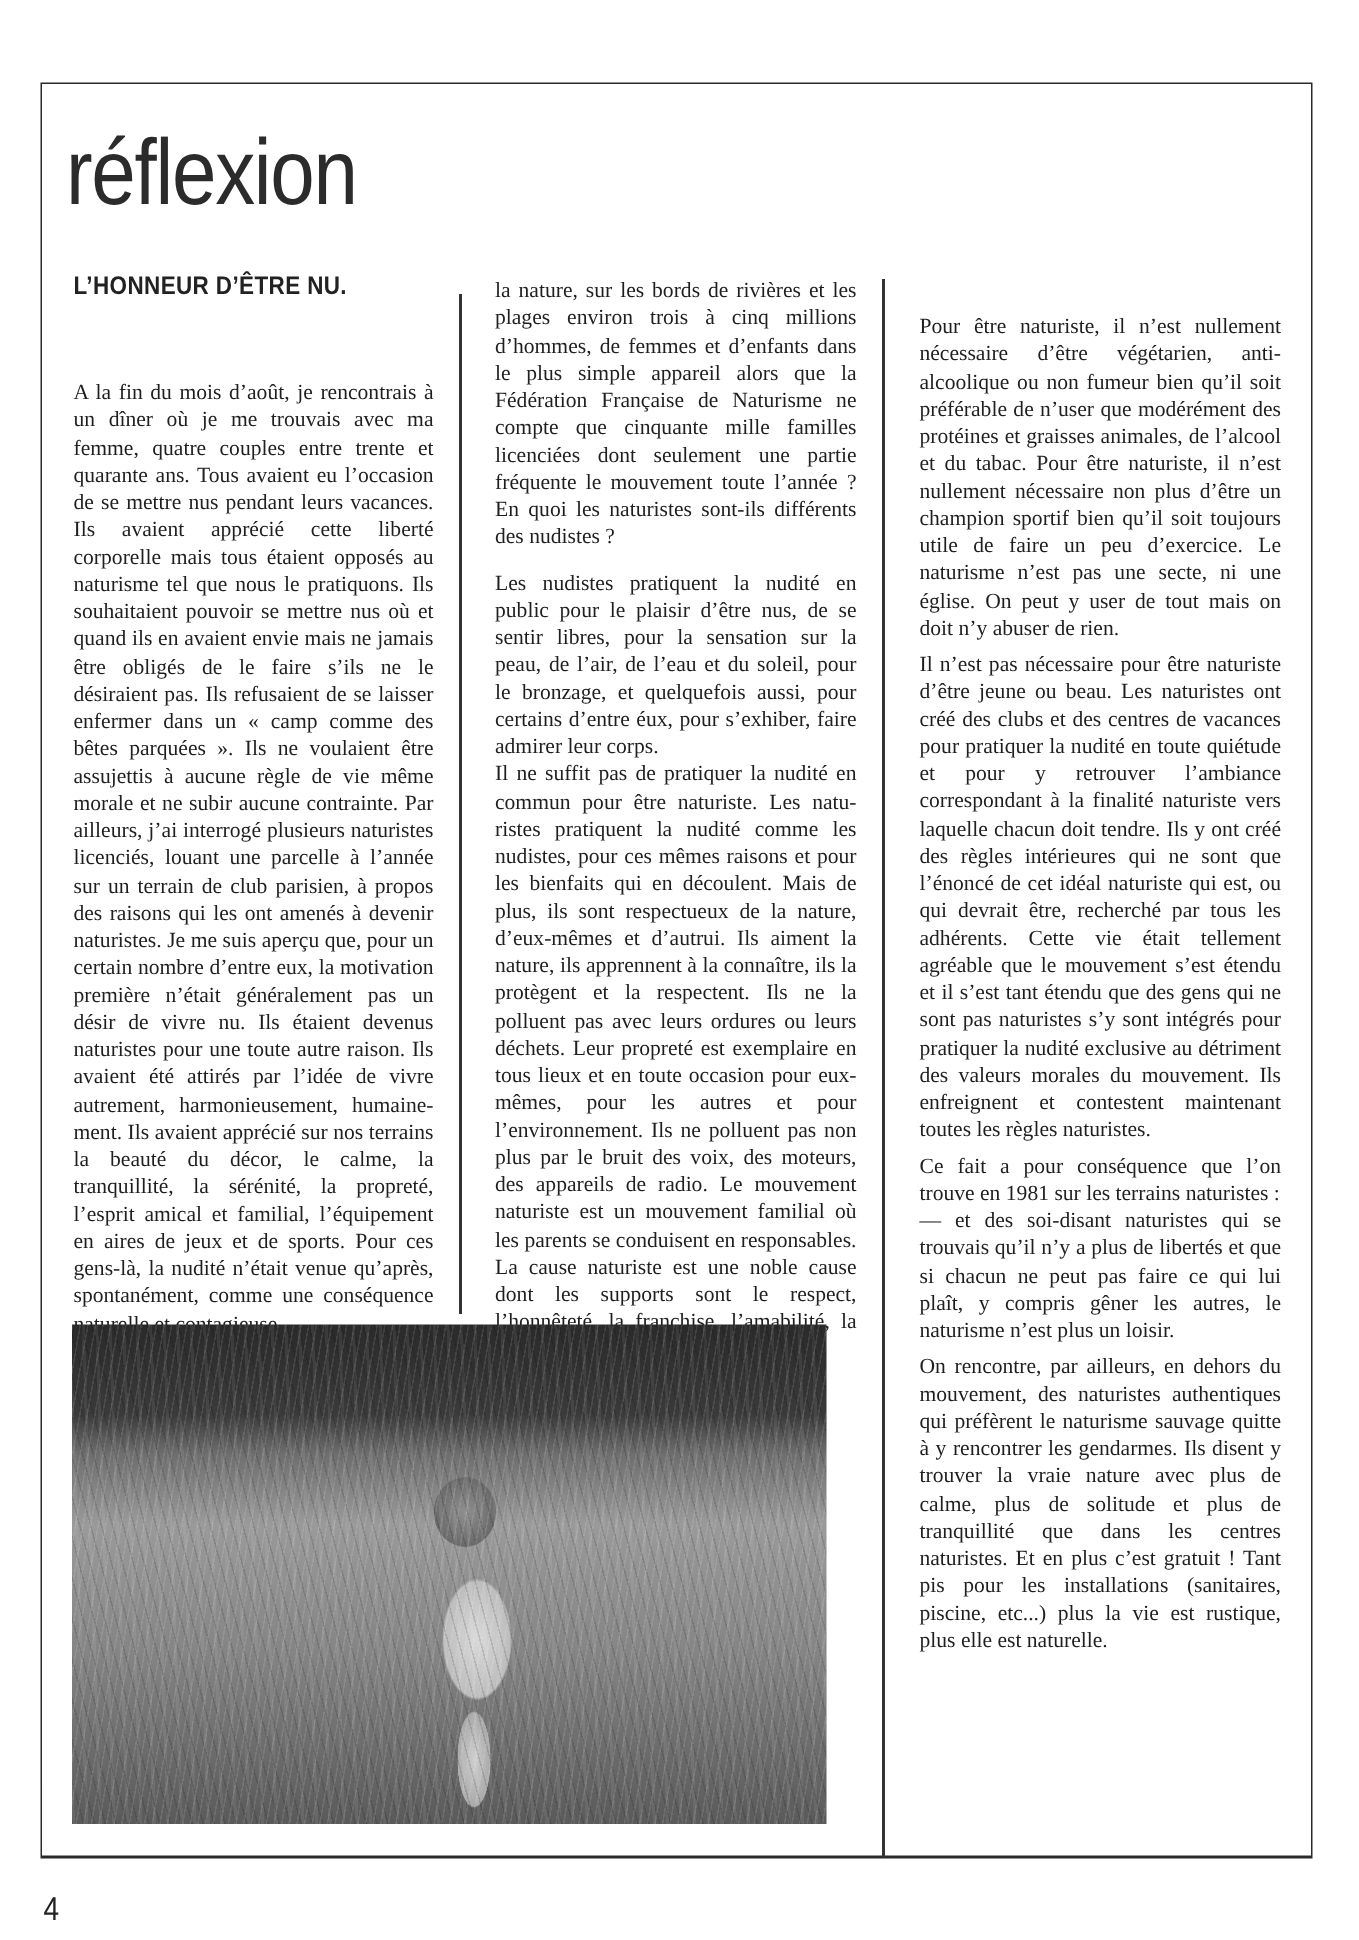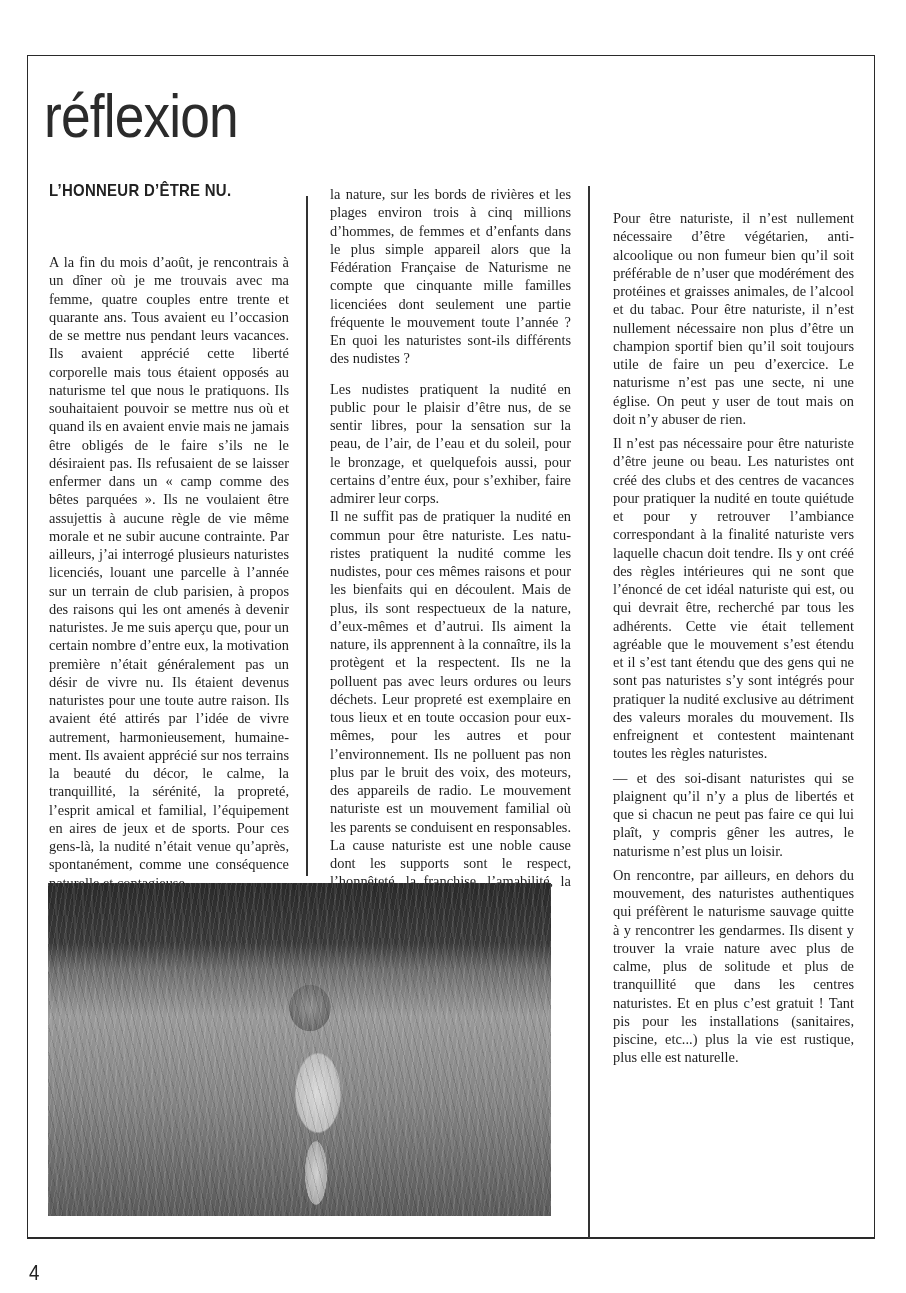--- a/index.html
+++ b/index.html
@@ -75,19 +75,20 @@
 
 <div class="col c2">
   <p style="margin-bottom:12px">la nature, sur les bords de rivières et les plages environ trois à cinq millions d’hommes, de femmes et d’enfants dans le plus simple appareil alors que la Fédération Française de Naturisme ne compte que cinquante mille familles licenciées dont seulement une partie fréquente le mouvement toute l’année ? En quoi les naturistes sont-ils différents des nudistes ?</p>
   <p style="margin-bottom:0">Les nudistes pratiquent la nudité en public pour le plaisir d’être nus, de se sentir libres, pour la sensation sur la peau, de l’air, de l’eau et du soleil, pour le bronzage, et quelquefois aussi, pour certains d’entre éux, pour s’exhiber, faire admirer leur corps.</p>
   <p class="tight">Il ne suffit pas de pratiquer la nudité en commun pour être naturiste. Les natu­ristes pratiquent la nudité comme les nudistes, pour ces mêmes raisons et pour les bienfaits qui en découlent. Mais de plus, ils sont respectueux de la nature, d’eux-mêmes et d’autrui. Ils aiment la nature, ils apprennent à la connaître, ils la protègent et la respec­tent. Ils ne la polluent pas avec leurs ordures ou leurs déchets. Leur propre­té est exemplaire en tous lieux et en toute occasion pour eux-mêmes, pour les autres et pour l’environnement. Ils ne polluent pas non plus par le bruit des voix, des moteurs, des appareils de radio. Le mouvement naturiste est un mouvement familial où les parents se conduisent en responsables. La cause naturiste est une noble cause dont les supports sont le respect, l’honnêteté, la franchise, l’amabilité, la tolérance, la serviabilité.</p>
 </div>
 
 <div class="col c3">
   <p>Pour être naturiste, il n’est nullement nécessaire d’être végétarien, anti­alcoolique ou non fumeur bien qu’il soit préférable de n’user que modéré­ment des protéines et graisses ani­males, de l’alcool et du tabac. Pour être naturiste, il n’est nullement nécessaire non plus d’être un champion sportif bien qu’il soit toujours utile de faire un peu d’exercice. Le naturisme n’est pas une secte, ni une église. On peut y user de tout mais on doit n’y abuser de rien.</p>
   <p>Il n’est pas nécessaire pour être natu­riste d’être jeune ou beau. Les natu­ristes ont créé des clubs et des centres de vacances pour pratiquer la nudité en toute quiétude et pour y retrouver l’ambiance correspondant à la finalité naturiste vers laquelle chacun doit tendre. Ils y ont créé des règles inté­rieures qui ne sont que l’énoncé de cet idéal naturiste qui est, ou qui devrait être, recherché par tous les adhérents. Cette vie était tellement agréable que le mouvement s’est étendu et il s’est tant étendu que des gens qui ne sont pas naturistes s’y sont intégrés pour pratiquer la nudité exclusive au détri­ment des valeurs morales du mouve­ment. Ils enfreignent et contestent maintenant toutes les règles naturistes.</p>
-  <p>— et des soi-disant naturistes qui se plaignent qu’il n’y a plus de libertés et que si chacun ne peut pas faire ce qui lui plaît, y compris gêner les autres, le naturisme n’est plus un loisir.</p>
+  <p class="tight">Ce fait a pour conséquence que l’on trouve en 1981 sur les terrains naturistes :</p>
+  <p>— et des soi-disant naturistes qui se trouvais qu’il n’y a plus de libertés et que si chacun ne peut pas faire ce qui lui plaît, y compris gêner les autres, le naturisme n’est plus un loisir.</p>
   <p>On rencontre, par ailleurs, en dehors du mouvement, des naturistes authenti­ques qui préfèrent le naturisme sauvage quitte à y rencontrer les gendarmes. Ils disent y trouver la vraie nature avec plus de calme, plus de solitude et plus de tranquillité que dans les centres naturistes. Et en plus c’est gratuit ! Tant pis pour les installations (sani­taires, piscine, etc...) plus la vie est rustique, plus elle est naturelle.</p>
 </div>
 
 <div class="photo" aria-label="black-and-white photo of a toddler walking in tall grass"></div>
 
 <div class="pageno">4</div>
 
 </body></html>

